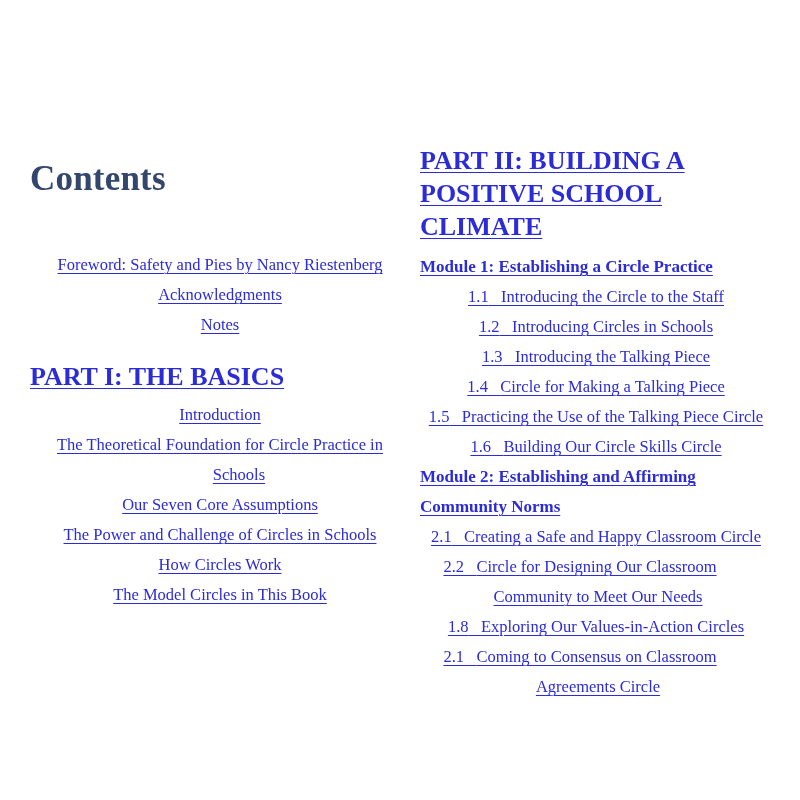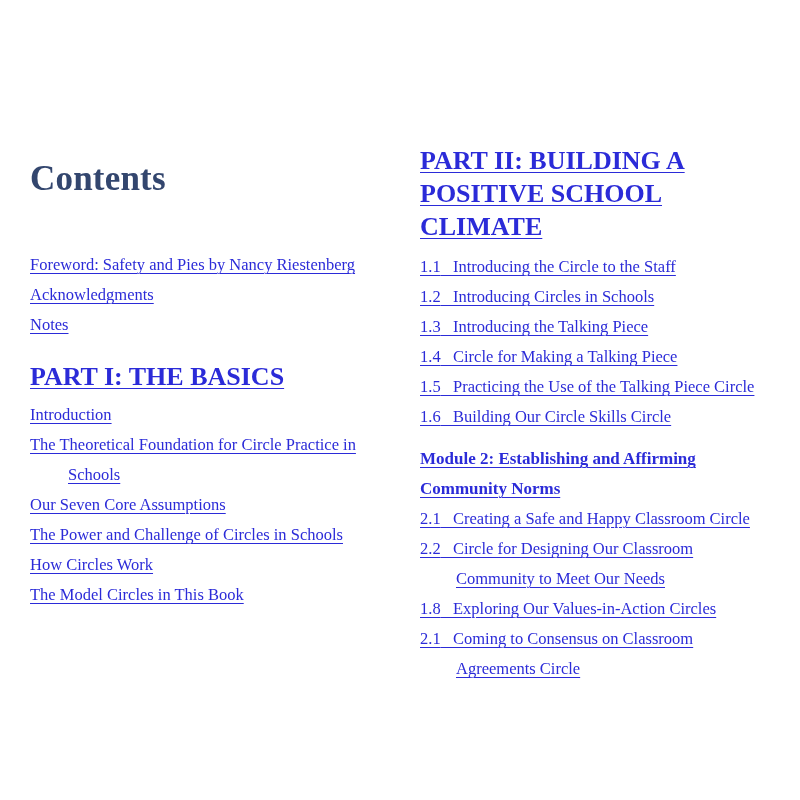--- a/index.html
+++ b/index.html
@@ -31,20 +31,21 @@
     text-decoration: underline;
     text-decoration-thickness: 1px;
     text-underline-offset: 3px;
     cursor: pointer;
   }
   .toc-item {
     font-size: 16.5px;
     line-height: 30px;
     padding-left: 38px;
     text-indent: -38px;
+    text-align: center;
   }
   .col-right .toc-item { padding-left: 36px; text-indent: -36px; }
   .toc-item.wrap-narrow { max-width: 320px; }
 
   h2.part-heading {
     font-size: 26px;
     line-height: 30px;
     font-weight: 700;
     margin: 22px 0 8px 0;
   }
@@ -52,21 +53,21 @@
     margin: 0 0 9px 0;
     line-height: 33px;
     max-width: 340px;
   }
   h3.module-heading {
     font-size: 17px;
     line-height: 30px;
     font-weight: 700;
     max-width: 332px;
   }
-  h3.module-heading.module-2 { margin-top: 12px; }
+  h3.module-heading.module-2 { }
   .toc-gap { white-space: pre; }
 </style>
 </head>
 <body style="background: rgb(255, 255, 255);">
 
 <main>
 
   <section class="col col-left">
     <h1 class="contents-title">Contents</h1>
 
@@ -106,20 +107,23 @@
         <a class="toc-link">The Model Circles in This Book</a>
       </div>
     </nav>
   </section>
 
   <section class="col col-right">
     <h2 class="part-heading">
       <a class="toc-link">PART II: BUILDING A POSITIVE SCHOOL CLIMATE</a>
     </h2>
 
+    <h3 class="module-heading">
+      <a class="toc-link">Module 1: Establishing a Circle Practice</a>
+    </h3>
     <nav>
       <div class="toc-item">
         <a class="toc-link"><span class="toc-num">1.1</span><span class="toc-gap">&nbsp;&nbsp;&nbsp;</span><span>Introducing the Circle to the Staff</span></a>
       </div>
       <div class="toc-item">
         <a class="toc-link"><span class="toc-num">1.2</span><span class="toc-gap">&nbsp;&nbsp;&nbsp;</span><span>Introducing Circles in Schools</span></a>
       </div>
       <div class="toc-item">
         <a class="toc-link"><span class="toc-num">1.3</span><span class="toc-gap">&nbsp;&nbsp;&nbsp;</span><span>Introducing the Talking Piece</span></a>
       </div>

